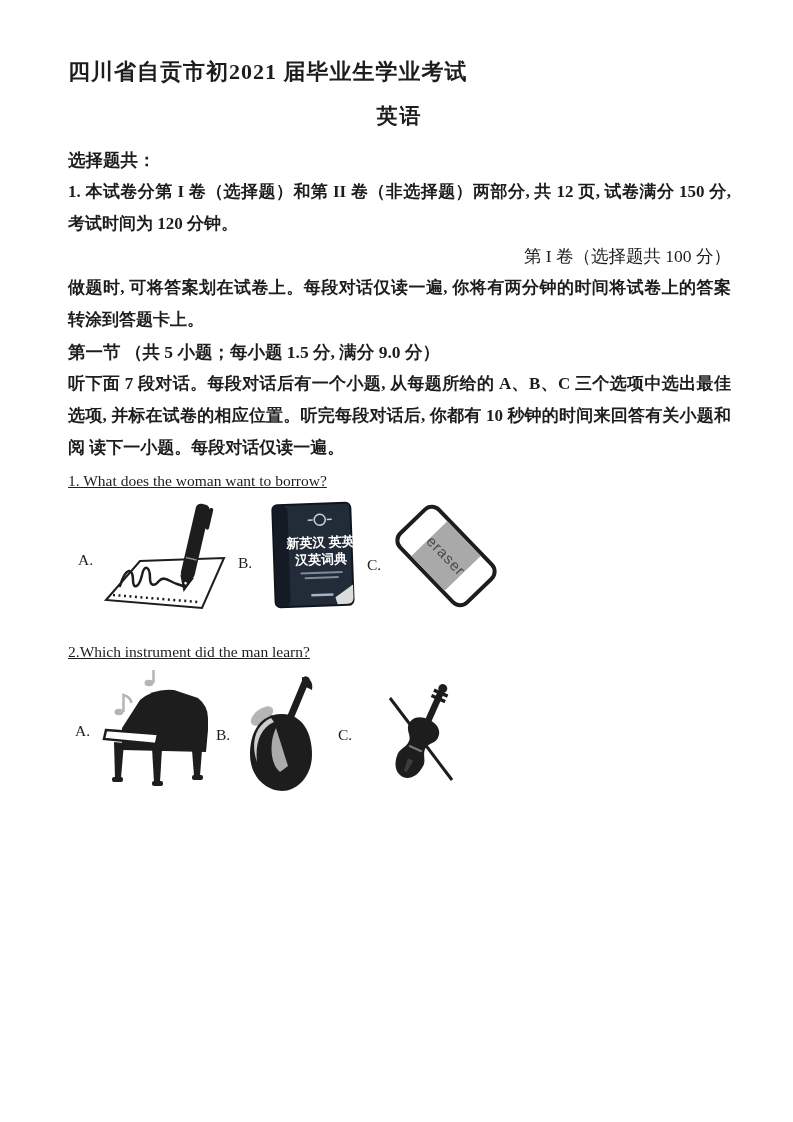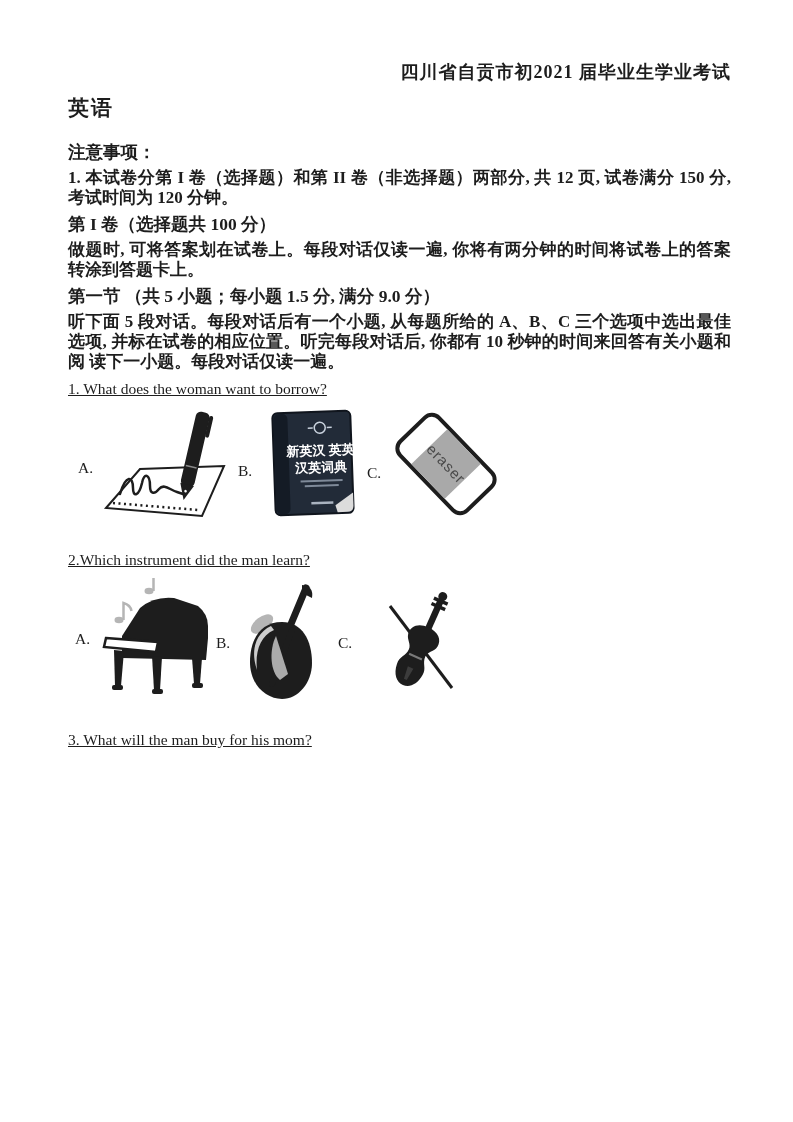--- a/index.html
+++ b/index.html
@@ -9,40 +9,41 @@
     font-family: "Liberation Serif", "DejaVu Sans", serif;
     color: #1d1d1d;
     position: relative;
     overflow: hidden;
   }
   .page { position: relative; width: 793px; height: 1122px; background:#fff; }
   .content { position: relative; margin: 0 62px 0 68px; width: 663px; }
 
   .title {
     margin-top: 58px;
-    text-align: right;
-    font-size: 18px; line-height: 28px; font-weight: 700;
+    text-align: left;
+    font-size: 22px; line-height: 28px; font-weight: 700;
     letter-spacing: 1px;
   }
   .subject {
-    margin-top: 8px;
+    margin-top: 16px;
+    text-align: center;
     font-size: 21px; line-height: 28px; font-weight: 700;
     letter-spacing: 2px;
   }
   .notice-heading {
     margin-top: 14px;
     font-size: 17.5px; line-height: 32px; font-weight: 700;
   }
   .cn-par {
-    font-size: 17px; line-height: 20px; font-weight: 700;
+    font-size: 17px; line-height: 32px; font-weight: 700;
     text-align: justify;
   }
   .volume-title {
-    text-align: left;
-    font-size: 17.5px; line-height: 32px; font-weight: 700;
+    text-align: right;
+    font-size: 17.5px; line-height: 32px; font-weight: 400;
   }
   .part-title, .section-title {
     font-size: 17.5px; line-height: 32px; font-weight: 700;
   }
   .q-en {
     margin-top: 7px;
     font-size: 15.5px; line-height: 20px; font-weight: 400;
     font-family: "Liberation Serif", serif;
     text-decoration: underline;
   }
@@ -58,27 +59,27 @@
 </style>
 </head>
 <body>
 
 <div class="page">
   <div class="content">
 
     <div class="title">四川省自贡市初2021 届毕业生学业考试</div>
     <div class="subject">英语</div>
 
-    <div class="notice-heading">注意事项：</div>
+    <div class="notice-heading">选择题共：</div>
     <p class="cn-par">1. 本试卷分第 I 卷（选择题）和第 II 卷（非选择题）两部分, 共 12 页, 试卷满分 150 分, 考试时间为 120 分钟。</p>
 
     <div class="volume-title">第 I 卷（选择题共 100 分）</div>
     <p class="cn-par">做题时, 可将答案划在试卷上。每段对话仅读一遍, 你将有两分钟的时间将试卷上的答案 转涂到答题卡上。</p>
     <div class="section-title">第一节 （共 5 小题；每小题 1.5 分, 满分 9.0 分）</div>
-    <p class="cn-par">听下面 5 段对话。每段对话后有一个小题, 从每题所给的 A、B、C 三个选项中选出最佳 选项, 并标在试卷的相应位置。听完每段对话后, 你都有 10 秒钟的时间来回答有关小题和阅 读下一小题。每段对话仅读一遍。</p>
+    <p class="cn-par">听下面 7 段对话。每段对话后有一个小题, 从每题所给的 A、B、C 三个选项中选出最佳 选项, 并标在试卷的相应位置。听完每段对话后, 你都有 10 秒钟的时间来回答有关小题和阅 读下一小题。每段对话仅读一遍。</p>
 
     <p class="q-en">1. What does the woman want to borrow?</p>
 
     <div class="options-row row-1">
       <span class="opt-label" style="left:10px; top:55px;">A.</span>
 
       <svg class="opt-img" style="left:32px; top:2px;" width="128" height="114" viewBox="0 0 128 114">
         <polygon points="6,102 40,63 124,60 102,110" fill="#ffffff" stroke="#1d1d1d" stroke-width="2"></polygon>
         <path d="M13,97 L98,104" stroke="#1d1d1d" stroke-width="2.5" stroke-dasharray="2 3.5" fill="none"></path>
         <path d="M20,88 C26,68 33,70 33,82 C33,92 39,90 42,77 C44,66 50,68 50,80 C50,89 55,88 59,83 C64,77 70,84 77,86 L83,88" fill="none" stroke="#1d1d1d" stroke-width="2.5" stroke-linecap="round"></path>
@@ -163,17 +164,16 @@
           <circle cx="44.5" cy="12" r="4.5" fill="#1d1d1d"></circle>
           <line x1="37" y1="17" x2="52" y2="17" stroke="#1d1d1d" stroke-width="3.5"></line>
           <line x1="37" y1="23" x2="52" y2="23" stroke="#1d1d1d" stroke-width="3.5"></line>
           <path d="M44,46 C33,46 27,52 28,60 C29,66 35,68 35,74 C35,82 29,84 30,92 C31,103 37,109 44,109 C51,109 57,103 58,92 C59,84 53,82 53,74 C53,68 59,66 60,60 C61,52 55,46 44,46 Z" fill="#1d1d1d"></path>
           <line x1="37" y1="78" x2="51" y2="78" stroke="#7a7a7a" stroke-width="2"></line>
           <path d="M41,90 L47,90 L45.5,103 L42.5,103 Z" fill="#3c3c3c"></path>
         </g>
       </svg>
     </div>
 
-    <p class="q-en" style="margin-top:22px;">3. What will the man buy for his mom?</p>
 
   </div>
 
 </div>
 
 </body></html>

